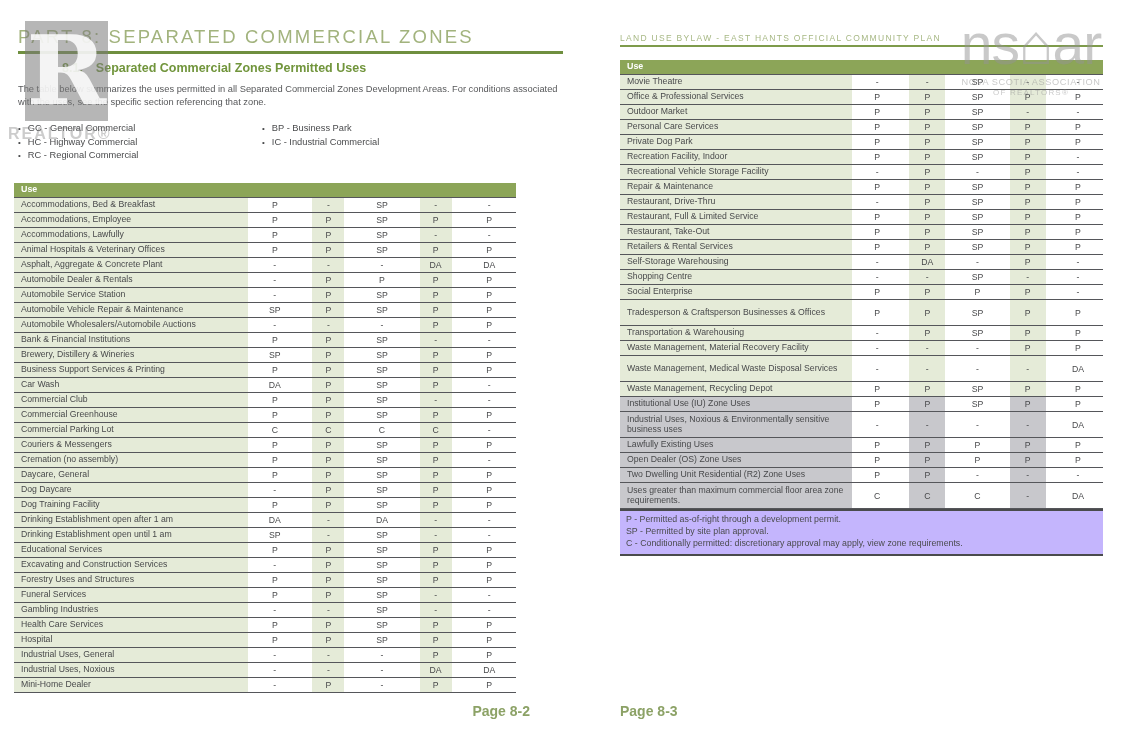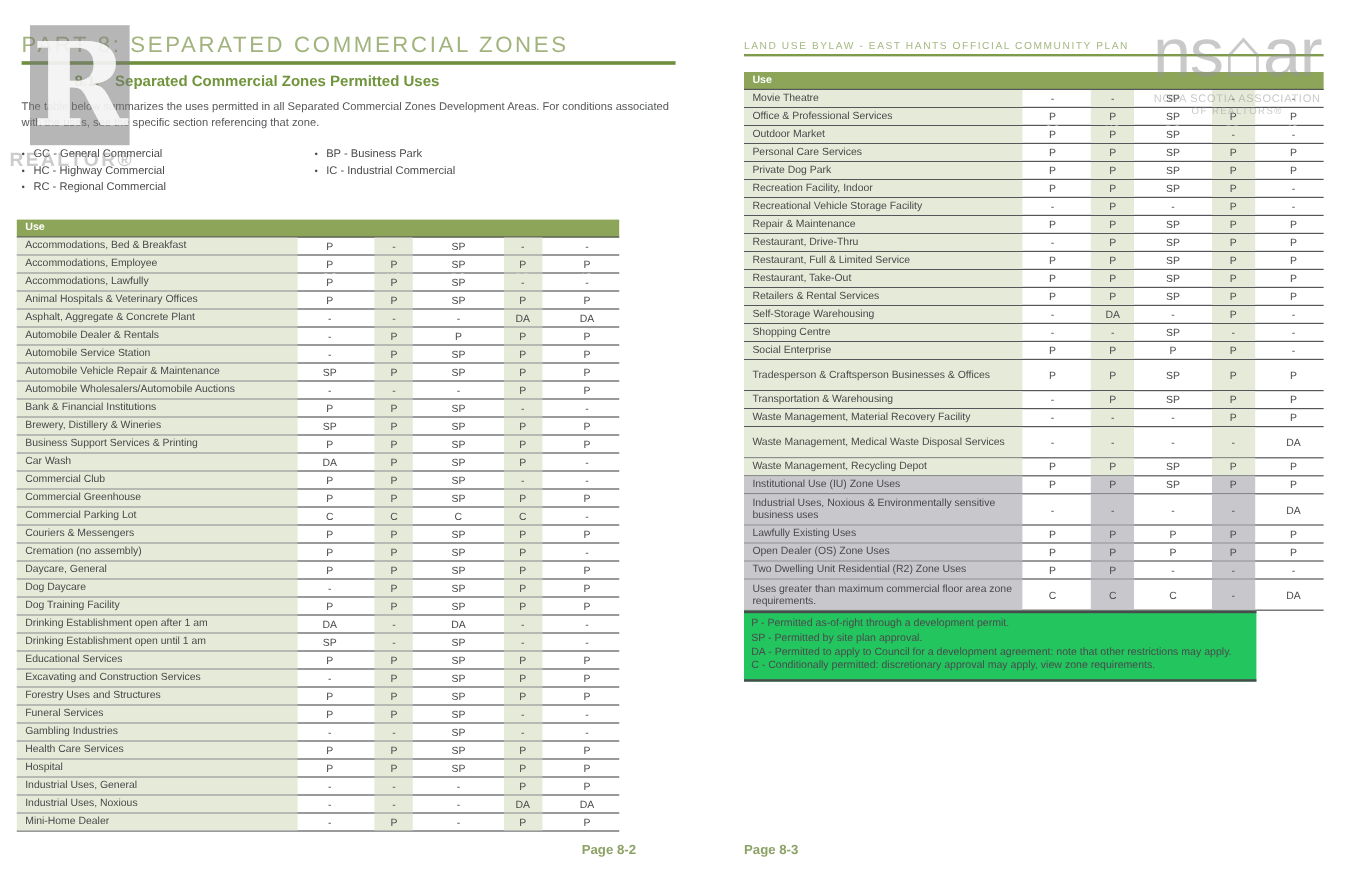--- a/index.html
+++ b/index.html
@@ -42,27 +42,27 @@
   .vcell { flex:1 1 0; position:relative; display:flex; align-items:center; justify-content:center;
            font-size:8.7px; color:#48494b; }
   .vcell .stripe { position:absolute; top:0; bottom:0; left:50%; width:32px; margin-left:-16px;
                    background:#e5ebd8; }
   .tbl-right .vcell .stripe { width:36px; margin-left:-18px; }
   .trow.grey .ucell { background:#c8c8cc; }
   .trow.grey .stripe { background:#c8c8cc; }
   .vcell .val { position:relative; }
 
   
-  .notes-box { position:absolute; left:620px; top:509px; width:427px; background:#22c55e;
+  .notes-box { position:absolute; left:620px; top:509px; width:483px; background:#c4b5fd;
                border-top:2px solid #4a4b4d; border-bottom:2px solid #4a4b4d;
                padding:3px 6px 5px 6px; }
   .notes-box .note-line { font-size:8.8px; line-height:11.8px; color:#4a4b4d; }
 
   
-  .page-num { position:absolute; top:703px; font-size:11px; font-weight:bold; color:#8ca266; }
+  .page-num { position:absolute; top:703px; font-size:14px; font-weight:bold; color:#8ca266; }
   .page-num.left  { left:440px; width:90px; text-align:right; }
   .page-num.right { left:620px; }
 
   
   .wm { position:absolute; pointer-events:none; z-index:10; }
   .realtor-box { left:25px; top:21px; width:83px; height:100px; background:rgba(122,122,122,0.55);
                  display:flex; align-items:center; justify-content:center; overflow:hidden; }
   .realtor-box .big-r { font-family:"DejaVu Serif", serif; font-weight:bold; font-size:96px;
                         line-height:92px; color:rgba(255,255,255,0.85); }
   .realtor-label { left:8px; top:125px; font-size:16px; font-weight:bold; letter-spacing:2px;
@@ -1338,21 +1338,20 @@
         </div>
         <div class="vcell">
           <span class="val">DA</span>
         </div>
       </div>
     </div>
 
   <div class="notes-box">
     <div class="note-line">P - Permitted as-of-right through a development permit.</div>
     <div class="note-line">SP - Permitted by site plan approval.</div>
-    <div class="note-line">DA - Permitted to apply to Council for a development agreement: note that other restrictions may apply.</div>
     <div class="note-line">C - Conditionally permitted: discretionary approval may apply, view zone requirements.</div>
   </div>
 
   <div class="page-num right">Page 8-3</div>
 
   <div class="wm realtor-box">
     <span class="big-r">R</span>
   </div>
   <div class="wm realtor-label">REALTOR®</div>
 

